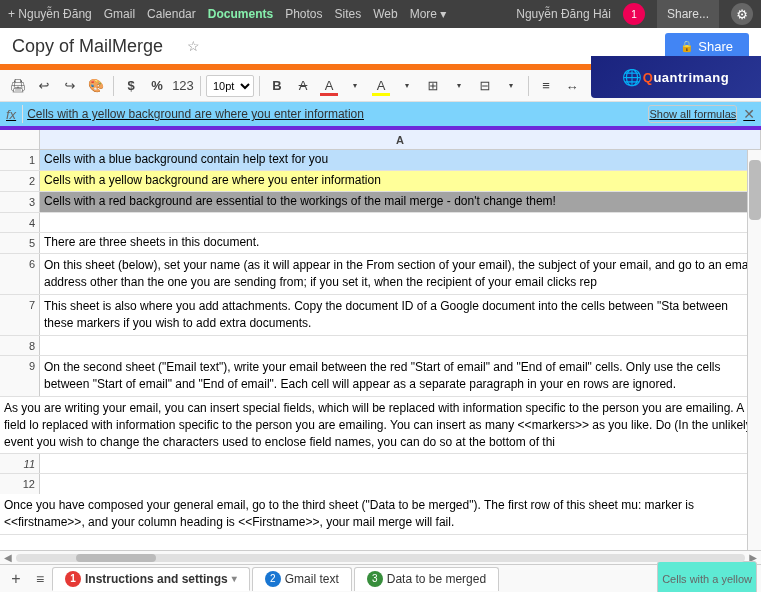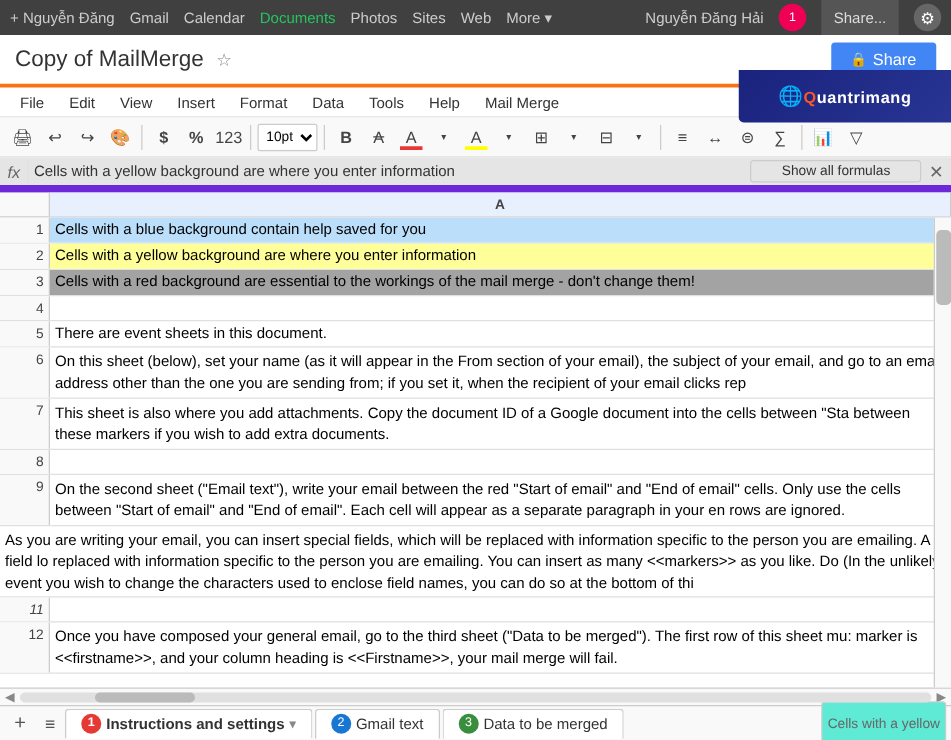--- a/index.html
+++ b/index.html
@@ -10,21 +10,21 @@
       background: #404040;
       height: 28px;
       display: flex;
       align-items: center;
       padding: 0 8px;
       gap: 12px;
       color: #ccc;
       font-size: 12px;
     }
     .top-nav span { cursor: pointer; white-space: nowrap; }
-    .top-nav .active { color: #22c55e; font-weight: normal; }
+    .top-nav .active { color: #86efac; font-weight: bold; }
     .top-nav .share-btn-top {
       background: #555; border: none; color: #ddd; padding: 16px 10px;
       border-radius: 3px; cursor: pointer; font-size: 12px;
     }
     .top-nav .account-icon {
       width: 22px; height: 22px; background: #e05; border-radius: 50%;
       display: flex; align-items: center; justify-content: center; color: #fff; font-size: 10px;
     }
     .top-nav .settings-icon {
       width: 22px; height: 22px; background: #666; border-radius: 50%;
@@ -46,22 +46,22 @@
       color: #fff; font-size: 13px; font-weight: bold; letter-spacing: 0.5px;
     }
 
     
     .title-bar {
       background: #fff;
       height: 42px;
       display: flex;
       align-items: center;
       padding: 0 12px;
-      gap: 10px;
-      border-bottom: 3px solid #f97316;
+      gap: 24px;
+      border-bottom: 6px solid #f97316;
       position: relative;
     }
     .doc-title {
       font-size: 18px; color: #333; font-weight: normal;
     }
     .star-icon { color: #888; font-size: 14px; cursor: pointer; }
     .share-btn {
       position: absolute; right: 12px;
       background: #4285f4; color: #fff; border: none;
       padding: 6px 16px; border-radius: 3px; cursor: pointer; font-size: 13px;
@@ -106,36 +106,37 @@
     .tb-bold { font-weight: bold; }
     .tb-color-bar {
       position: absolute; bottom: 2px; left: 3px; right: 3px; height: 3px; background: #e53935;
     }
     .tb-highlight-bar {
       position: absolute; bottom: 2px; left: 3px; right: 3px; height: 3px; background: #ffff00;
     }
 
     
     .formula-bar {
-      background: #e5e5e5;
+      background: #7dd3fc;
       height: 28px;
       display: flex;
       align-items: center;
       padding: 0 6px;
       gap: 6px;
-      border-bottom: 6px solid #6d28d9;
+      border-bottom: 4px solid #6d28d9;
+      text-decoration: underline;
     }
     .fx-label { color: #666; font-style: italic; font-size: 13px; }
     .formula-content {
       flex: 1; font-size: 12px; color: #333; padding: 2px 4px;
       border-left: 1px solid #e0e0e0;
     }
     .show-formulas-btn {
       background: none; border: 1px solid #ccc; border-radius: 3px;
-      padding: 2px 24px; cursor: pointer; font-size: 11px; color: #333;
+      padding: 2px 0; cursor: pointer; font-size: 11px; color: #333;
       white-space: nowrap;
     }
     .close-icon-btn {
       cursor: pointer; color: #666; font-size: 14px;
     }
     .col-header-row {
       background: #f9f9f9;
       display: flex;
       border-bottom: 1px solid #ccc;
       height: 20px;
@@ -286,32 +287,20 @@
         <span style="color:#ff5722; font-weight:900;">Q</span><span>uantrimang</span>
       </span>
     </div>
     <div style="flex:1"></div>
     <button class="share-btn">
       <span class="share-lock">🔒</span>
       <span>Share</span>
     </button>
   </div>
 
-  <div class="menu-bar">
-    <span class="menu-item">File</span>
-    <span class="menu-item">Edit</span>
-    <span class="menu-item">View</span>
-    <span class="menu-item">Insert</span>
-    <span class="menu-item">Format</span>
-    <span class="menu-item">Data</span>
-    <span class="menu-item">Tools</span>
-    <span class="menu-item">Help</span>
-    <span class="menu-item">Mail Merge</span>
-    <span class="menu-status">All changes saved</span>
-  </div>
 
   <div class="toolbar">
     <div class="tb-btn" title="Print">🖨</div>
     <div class="tb-btn">↩</div>
     <div class="tb-btn">↪</div>
     <div class="tb-btn">🎨</div>
     <div class="tb-separator"></div>
     <div class="tb-btn" style="font-weight:bold;">$</div>
     <div class="tb-btn" style="font-weight:bold;">%</div>
     <div class="tb-btn">123</div>
@@ -356,41 +345,41 @@
 
       <div class="col-header-row">
         <div class="row-num-col"></div>
         <div class="col-header selected">A</div>
       </div>
 
       <div class="data-rows" style="flex:1; overflow:hidden; position:relative;">
 
         <div class="data-row">
           <div class="row-num">1</div>
-          <div class="row-cell bg-blue">Cells with a blue background contain help saved for you</div>
+          <div class="row-cell bg-blue">Cells with a blue background contain help text for you</div>
         </div>
 
         <div class="data-row">
           <div class="row-num">2</div>
           <div class="row-cell bg-yellow">Cells with a yellow background are where you enter information</div>
         </div>
 
         <div class="data-row">
           <div class="row-num">3</div>
           <div class="row-cell bg-red-bold" style="font-weight:normal; background:#a3a3a3;">Cells with a red background are essential to the workings of the mail merge - don't change them!</div>
         </div>
 
         <div class="data-row" style="height:20px;">
           <div class="row-num">4</div>
           <div class="row-cell"></div>
         </div>
 
         <div class="data-row">
           <div class="row-num">5</div>
-          <div class="row-cell">There are event sheets in this document.</div>
+          <div class="row-cell">There are three sheets in this document.</div>
         </div>
 
         <div class="data-row" style="min-height:28px;">
           <div class="row-num">6</div>
           <div class="row-cell multi-line-cell">On this sheet (below), set your name (as it will appear in the From section of your email), the subject of your email, and go to an email address other than the one you are sending from; if you set it, when the recipient of your email clicks rep</div>
         </div>
 
         <div class="data-row" style="min-height:28px;">
           <div class="row-num">7</div>
           <div class="row-cell multi-line-cell">This sheet is also where you add attachments. Copy the document ID of a Google document into the cells between "Sta between these markers if you wish to add extra documents.</div>
@@ -409,21 +398,21 @@
 
         <div class="data-row" style="min-height:44px;">
           <div class="row-cell multi-line-cell">As you are writing your email, you can insert special fields, which will be replaced with information specific to the person you are emailing. A field lo replaced with information specific to the person you are emailing. You can insert as many &lt;&lt;markers&gt;&gt; as you like. Do (In the unlikely event you wish to change the characters used to enclose field names, you can do so at the bottom of thi</div>
         </div>
 
         <div class="data-row" style="height:20px;font-style:italic;">
           <div class="row-num">11</div>
           <div class="row-cell"></div>
         </div>
 
-        <div class="data-row" style="min-height:28px;">
+        <div class="data-row" style="min-height:28px;flex-direction:column;">
           <div class="row-num">12</div>
           <div class="row-cell multi-line-cell">Once you have composed your general email, go to the third sheet ("Data to be merged"). The first row of this sheet mu: marker is &lt;&lt;firstname&gt;&gt;, and your column heading is &lt;&lt;Firstname&gt;&gt;, your mail merge will fail.</div>
         </div>
 
         <div class="vscroll">
           <div class="vscroll-thumb"></div>
         </div>
       </div>
 
       <div class="hscroll-container">

